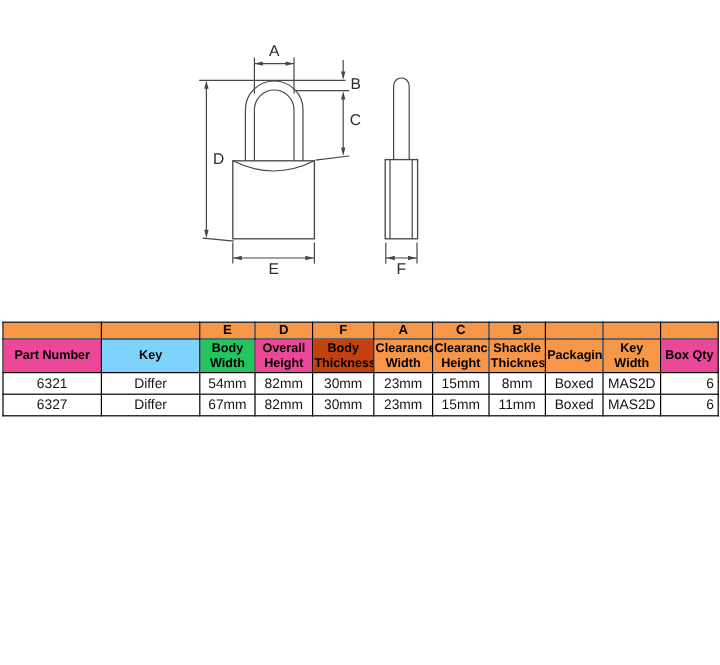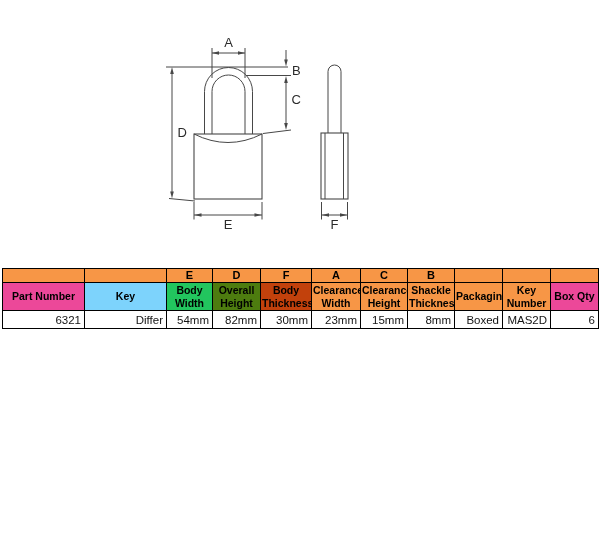--- a/index.html
+++ b/index.html
@@ -21,21 +21,21 @@
     border:1px solid #000;overflow:hidden;vertical-align:middle;
   }
   .spec thead th{
     background:#F79646;color:#000;font-weight:bold;text-align:center;
     padding:0 1px;
   }
   .spec .letters th{height:13px;font-size:11px;line-height:13px;}
   .spec .names th{height:27px;font-size:10.5px;line-height:1.18;}
   .spec td{
     height:17px;font-size:11.5px;color:#141414;background:#fff;
-    padding:0 3px;text-align:right;white-space:nowrap;
+    padding:0 3px;text-align:center;white-space:nowrap;
   }
   .spec td.qty{text-align:right;}
 </style>
 </head>
 <body>
 
 <svg class="diagram" width="600" height="260" viewBox="0 0 600 260">
 
   <g>
     <path class="ln" d="M204.5,134 L204.5,91.5 A24,24 0 0 1 252.5,91.5 L252.5,134"></path>
@@ -129,38 +129,51 @@
       <th style="background: rgb(247, 150, 70);">C</th>
       <th style="background: rgb(247, 150, 70);">B</th>
       <th style="background: rgb(247, 150, 70);"></th>
       <th style="background: rgb(247, 150, 70);"></th>
       <th style="background: rgb(247, 150, 70);"></th>
     </tr>
     <tr class="names">
       <th style="background: #ec4899;">Part Number</th>
       <th style="background: #7dd3fc;">Key</th>
       <th style="background: #22c55e;">Body Width</th>
-      <th style="background: #4d7c0f;">Overall Height</th>
+      <th style="background: #ec4899;">Overall Height</th>
       <th style="background: #c2410c;">Body Thickness</th>
       <th style="background: rgb(247, 150, 70);">Clearance Width</th>
       <th style="background: rgb(247, 150, 70);">Clearance Height</th>
       <th style="background: rgb(247, 150, 70);">Shackle Thickness</th>
       <th style="background: rgb(247, 150, 70);">Packaging</th>
-      <th style="background: rgb(247, 150, 70);">Key Number</th>
+      <th style="background: rgb(247, 150, 70);">Key Width</th>
       <th style="background: #ec4899;">Box Qty</th>
     </tr>
   </thead>
   <tbody>
     <tr>
       <td>6321</td>
       <td>Differ</td>
       <td>54mm</td>
       <td>82mm</td>
       <td>30mm</td>
       <td>23mm</td>
       <td>15mm</td>
       <td>8mm</td>
       <td>Boxed</td>
       <td>MAS2D</td>
       <td class="qty">6</td>
     </tr>
+    <tr>
+      <td>6327</td>
+      <td>Differ</td>
+      <td>67mm</td>
+      <td>82mm</td>
+      <td>30mm</td>
+      <td>23mm</td>
+      <td>15mm</td>
+      <td>11mm</td>
+      <td>Boxed</td>
+      <td>MAS2D</td>
+      <td class="qty">6</td>
+    </tr>
   </tbody>
 </table>
 
 </body></html>

